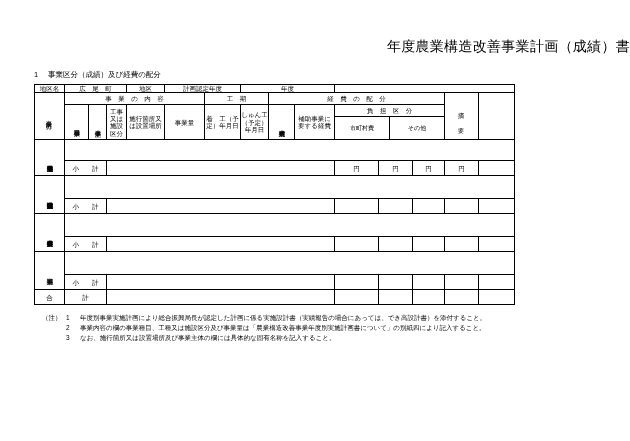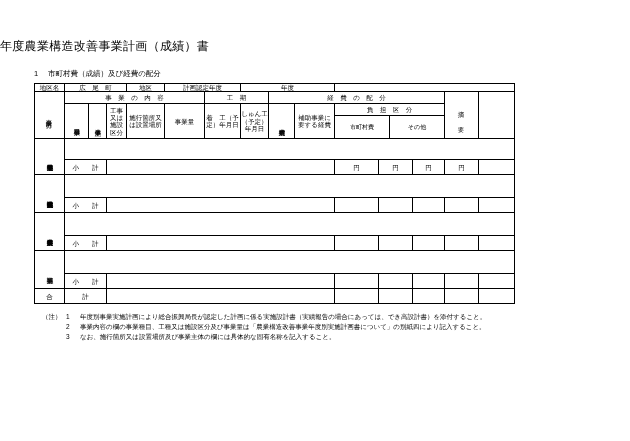--- a/index.html
+++ b/index.html
@@ -17,22 +17,22 @@
     overflow: hidden;
   }
   .page {
     position: relative;
     width: 630px;
     height: 441px;
     box-sizing: border-box;
     padding: 0;
   }
   .doc-title {
-    text-align: left;
-    font-size: 12px;
+    text-align: right;
+    font-size: 14px;
     margin-top: 38px;
     letter-spacing: 0.3px;
   }
   .sec1 {
     margin-top: 14px;
     margin-left: 34px;
     font-size: 7.5px;
   }
   .sec1 .num {
     display: inline-block;
@@ -99,21 +99,21 @@
   }
 </style>
 </head>
 <body>
 
 <div class="page">
 
   <div class="doc-title">年度農業構造改善事業計画（成績）書</div>
 
   <div class="sec1">
-    <span class="num">1</span><span>市町村費（成績）及び経費の配分</span>
+    <span class="num">1</span><span>事業区分（成績）及び経費の配分</span>
   </div>
 
 
   <table class="main">
     <colgroup>
       <col style="width:30px">
       <col style="width:24px">
       <col style="width:18px">
       <col style="width:20px">
       <col style="width:38px">

